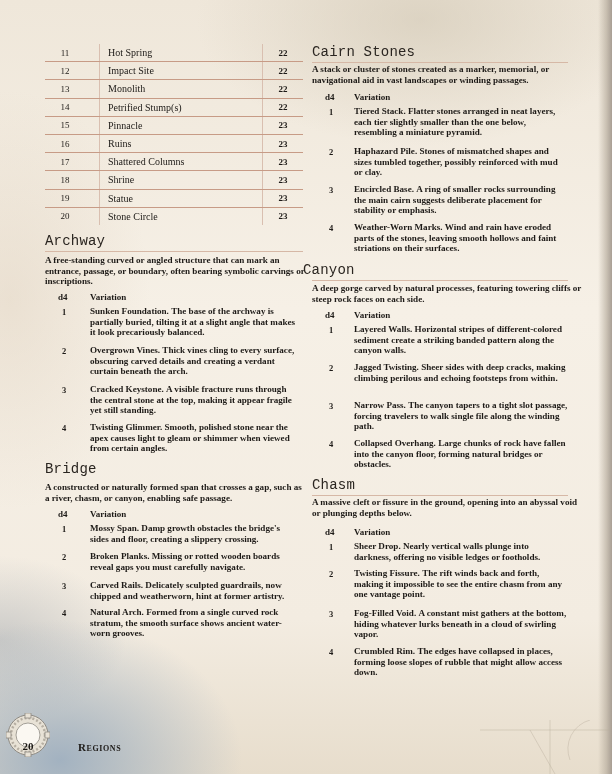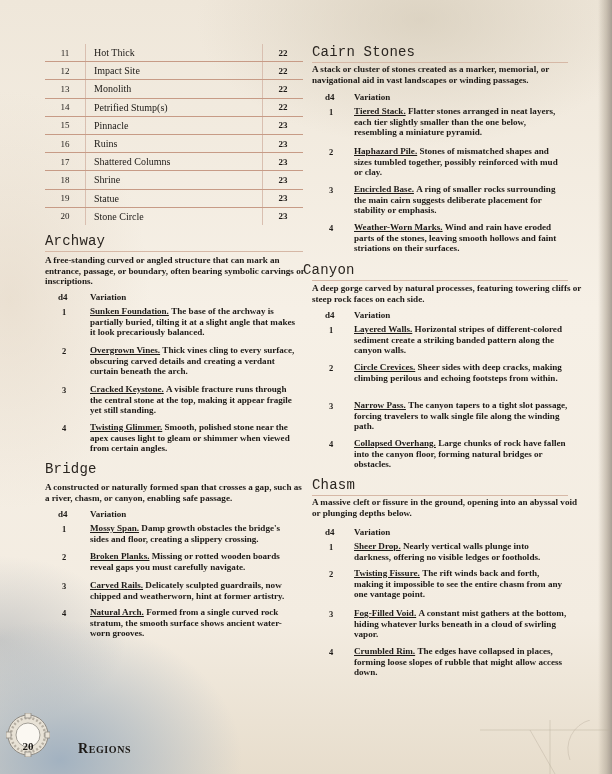--- a/index.html
+++ b/index.html
@@ -12,51 +12,51 @@
       radial-gradient(ellipse 180px 120px at 0px 640px, rgba(170,175,180,0.55), rgba(170,175,180,0) 70%),
       radial-gradient(ellipse 320px 180px at 420px 20px, rgba(205,195,175,0.55), rgba(205,195,175,0) 70%),
       radial-gradient(ellipse 200px 300px at 10px 300px, rgba(220,205,185,0.45), rgba(220,205,185,0) 70%),
       linear-gradient(180deg,#efe7da 0%,#f6f0e6 40%,#f3ece1 80%,#e7ddcc 100%);}
   .right-edge{position:absolute;right:0;top:0;width:14px;height:774px;
     background:linear-gradient(90deg,rgba(200,190,175,0) 0%,rgba(185,175,160,0.7) 60%,rgba(160,150,140,0.9) 100%);}
 
   
   table.tbl{position:absolute;left:45px;top:44px;width:258px;border-collapse:collapse;font-size:10px;}
   table.tbl td{height:17.2px;padding:0;border-bottom:1px solid #c79b86;vertical-align:middle;}
-  table.tbl td.n{width:40px;text-align:center;padding-right:0;border-right:1px solid #d9bfb0;font-size:9px;}
+  table.tbl td.n{width:40px;text-align:center;padding-right:14px;border-right:1px solid #d9bfb0;font-size:9px;}
   table.tbl td.name{padding-left:8px;}
   table.tbl td.pg{width:40px;text-align:center;border-left:1px solid #d9bfb0;font-size:9px;font-weight:bold;}
   table.tbl tr:last-child td{border-bottom:none;}
 
   h2{position:absolute;margin:0;font-family:Liberation Mono, monospace;font-weight:normal;font-size:14px;color:#2a2520;letter-spacing:0.2px;}
   .rule{position:absolute;height:1px;background:#d6b8a6;}
   .desc{position:absolute;margin:0;font-size:9.1px;line-height:10.6px;font-weight:bold;}
   .vhead{position:absolute;font-size:9px;font-weight:bold;}
   .vhead span{display:inline-block;}
   .item{position:absolute;font-size:9.1px;line-height:10.6px;}
   .item .num{position:absolute;left:0;top:1px;width:12px;text-align:center;font-weight:bold;font-size:8.5px;}
   .item .txt{position:absolute;left:32px;}
-  .item b{font-weight:bold;text-decoration:underline;}
+  .item b{font-weight:bold;}
   .item .body{font-weight:bold;}
 
   .footer-emblem{position:absolute;left:6px;top:713px;width:44px;height:44px;}
   .page-num{position:absolute;left:16px;top:740px;width:24px;text-align:center;font-size:11px;font-weight:bold;}
-  .footer-title{position:absolute;left:78px;top:741px;font-size:14px;font-weight:bold;letter-spacing:0.6px;font-variant:small-caps;text-align:center;}
+  .footer-title{position:absolute;left:78px;top:741px;font-size:11px;font-weight:bold;letter-spacing:0.6px;font-variant:small-caps;text-align:center;}
 </style>
 </head>
 <body>
 
 <div class="page">
   <div class="right-edge"></div>
 
   <table class="tbl">
     <tbody>
       <tr>
           <td class="n">11</td>
-          <td class="name">Hot Thick</td>
+          <td class="name">Hot Spring</td>
           <td class="pg">22</td>
         </tr>
       <tr>
           <td class="n">12</td>
           <td class="name">Impact Site</td>
           <td class="pg">22</td>
         </tr>
       <tr>
           <td class="n">13</td>
           <td class="name">Monolith</td>
@@ -173,21 +173,21 @@
   <p class="desc" style="left:312px;top:283px;width:270px;">A deep gorge carved by natural processes, featuring towering cliffs or steep rock faces on each side.</p>
   <div class="vhead" style="left:325px;top:310px;">
     <span style="width:29px;">d4</span><span>Variation</span>
   </div>
   <div class="item" style="left:325px;top:324px;width:260px;">
     <span class="num">1</span>
     <div class="txt" style="left:29px;width:214px;"><b>Layered Walls.</b> <span class="body">Horizontal stripes of different-colored sediment create a striking banded pattern along the canyon walls.</span></div>
   </div>
   <div class="item" style="left:325px;top:362px;width:260px;">
     <span class="num">2</span>
-    <div class="txt" style="left:29px;width:214px;"><b>Circle Crevices.</b> <span class="body">Sheer sides with deep cracks, making climbing perilous and echoing footsteps from within.</span></div>
+    <div class="txt" style="left:29px;width:214px;"><b>Jagged Twisting.</b> <span class="body">Sheer sides with deep cracks, making climbing perilous and echoing footsteps from within.</span></div>
   </div>
   <div class="item" style="left:325px;top:400px;width:260px;">
     <span class="num">3</span>
     <div class="txt" style="left:29px;width:214px;"><b>Narrow Pass.</b> <span class="body">The canyon tapers to a tight slot passage, forcing travelers to walk single file along the winding path.</span></div>
   </div>
   <div class="item" style="left:325px;top:438px;width:260px;">
     <span class="num">4</span>
     <div class="txt" style="left:29px;width:214px;"><b>Collapsed Overhang.</b> <span class="body">Large chunks of rock have fallen into the canyon floor, forming natural bridges or obstacles.</span></div>
   </div>
 

